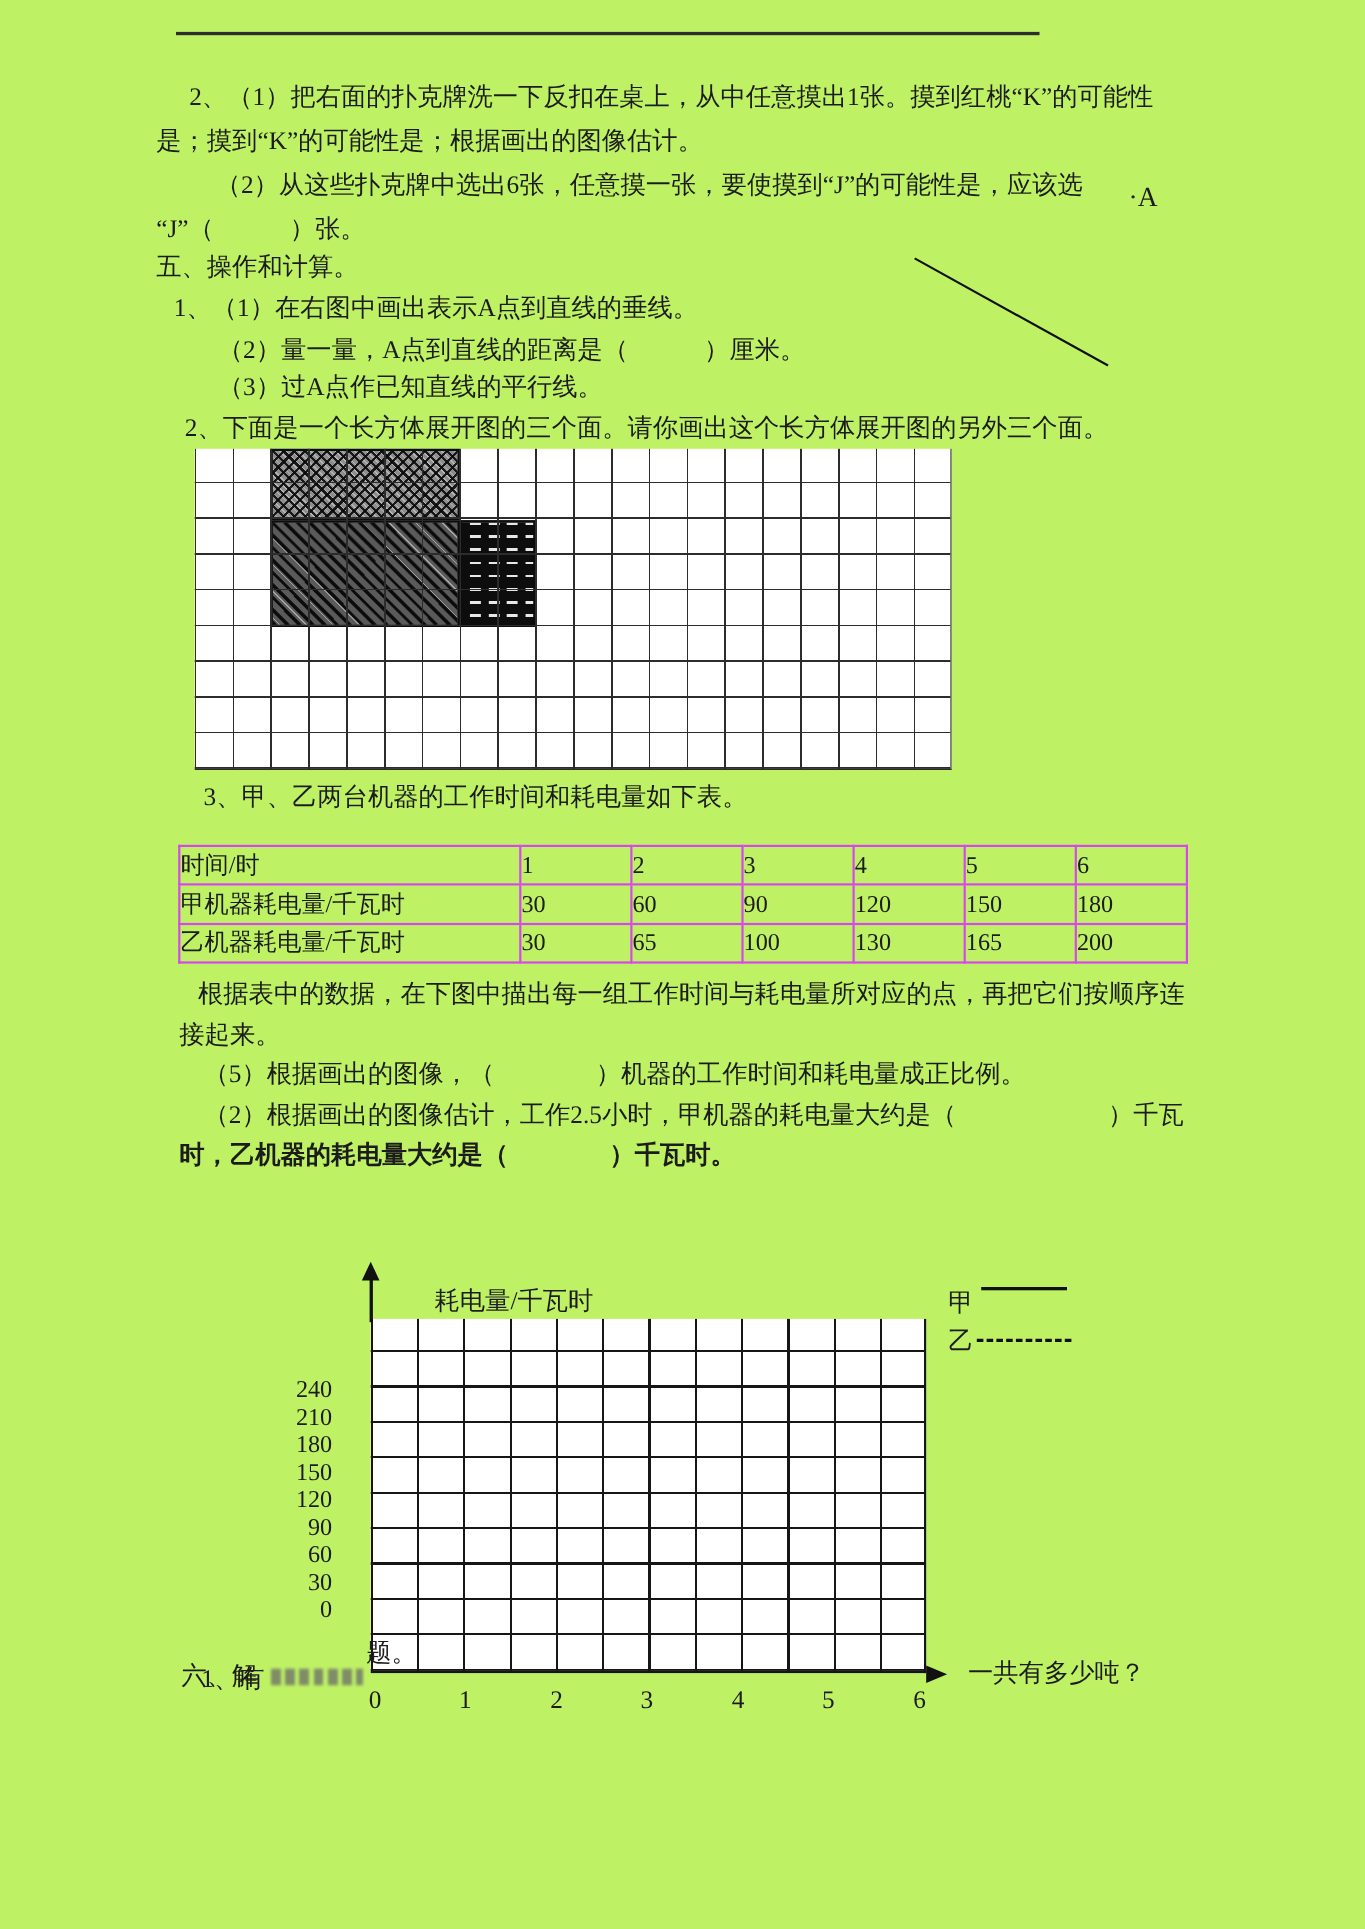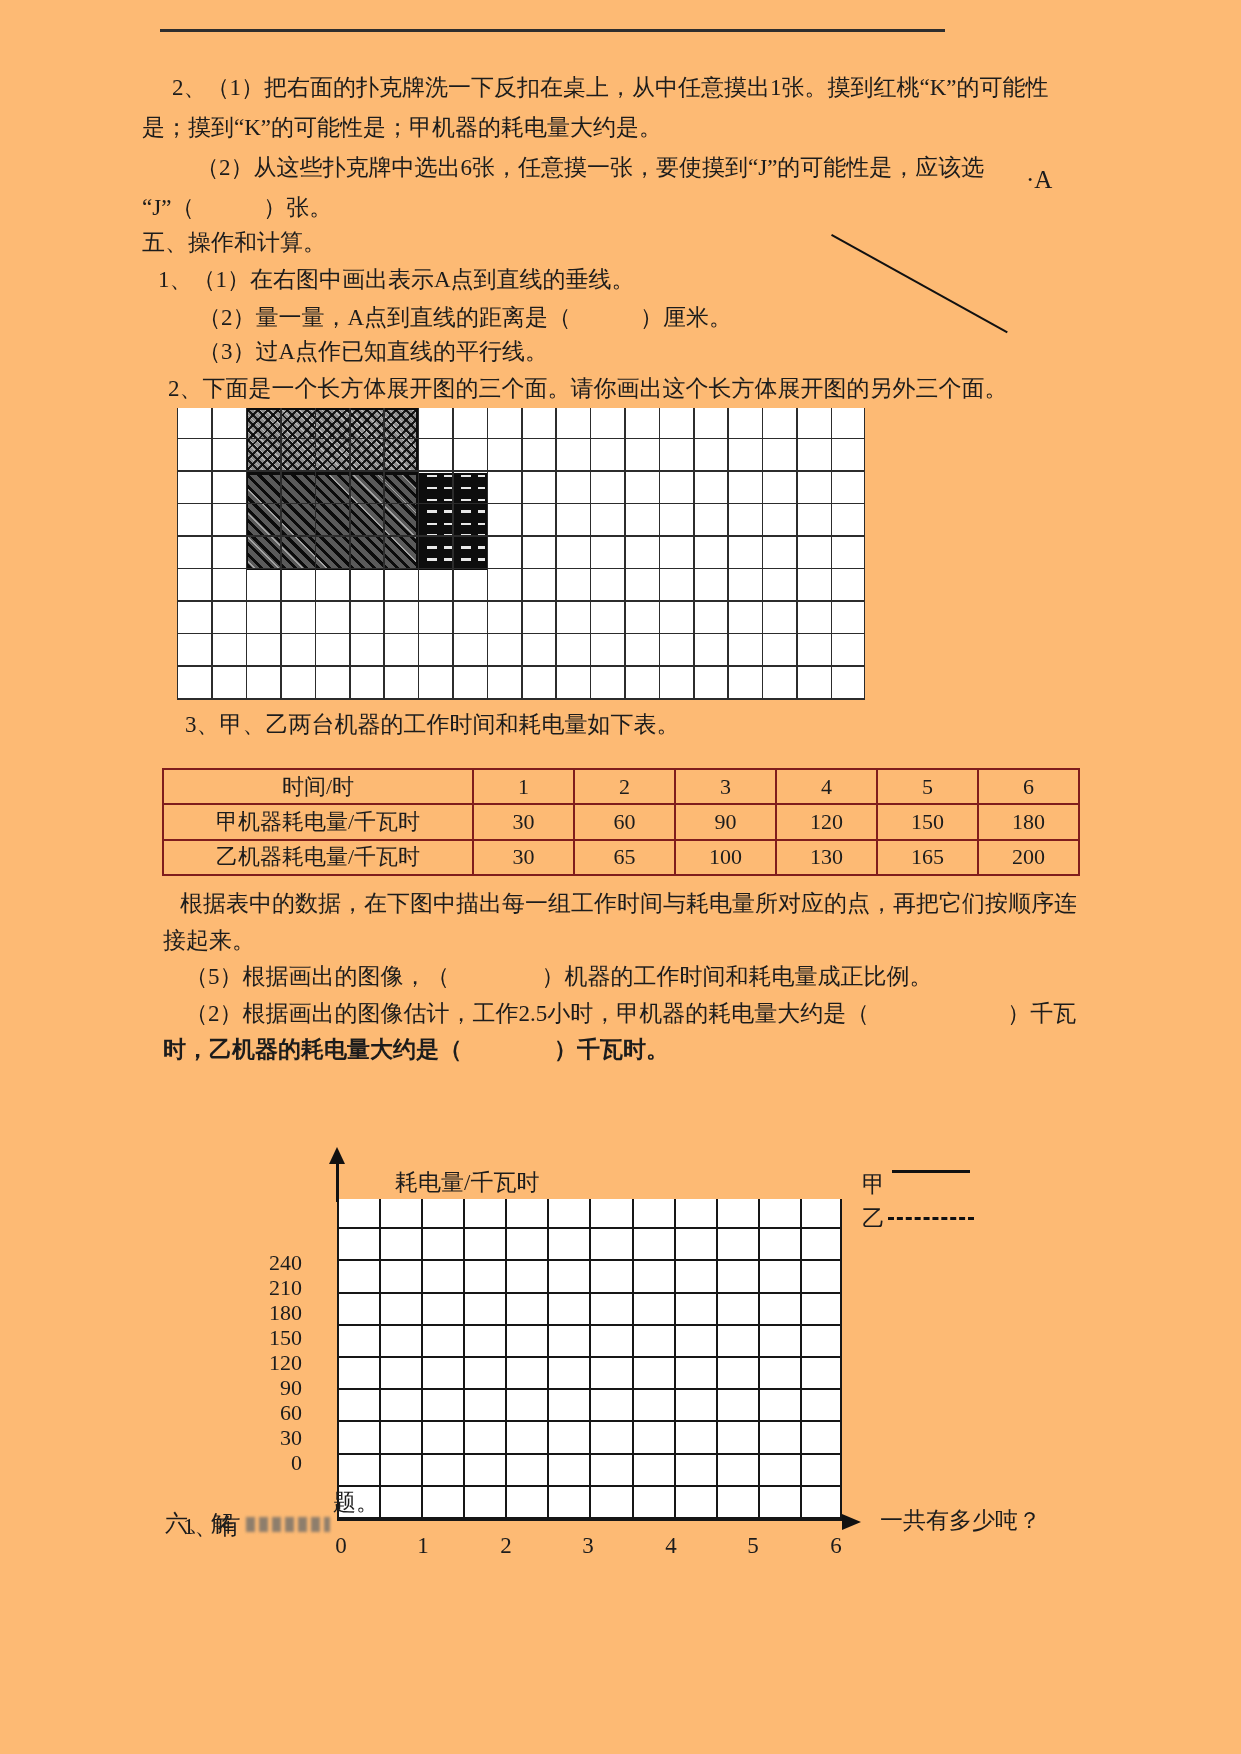--- a/index.html
+++ b/index.html
@@ -1,16 +1,16 @@
 <!DOCTYPE html>
 <html><head>
 <meta charset="utf-8">
 <style>
   html,body{margin:0;padding:0;background:#e8e8e8;}
-  #page{position:relative;width:1241px;height:1754px;background:#fdba74;margin:0 auto;
+  #page{position:relative;width:1241px;height:1754px;background:#bef264;margin:0 auto;
         font-family:"Liberation Serif","DejaVu Serif",serif;color:#1c1c1c;overflow:hidden;}
   .t{position:absolute;font-size:23px;line-height:30px;white-space:nowrap;}
   .rule{position:absolute;background:#2e2e2e;}
   
   .diag{position:absolute;left:832px;top:234px;width:201px;height:2px;background:#111;
         transform:rotate(29deg);transform-origin:0 0;}
   
   .grid1{position:absolute;left:177px;top:408px;width:688px;height:292px;background:#fff;}
   .glines{position:absolute;left:0;top:0;right:0;bottom:0;
     background-image:
@@ -27,21 +27,21 @@
     background-image:
       repeating-linear-gradient(45deg,#0b0b0b 0,#0b0b0b 3px,transparent 3px,transparent 8px),
       repeating-linear-gradient(45deg,rgba(255,255,255,.45) 4px,rgba(255,255,255,.45) 5px,transparent 5px,transparent 21px);}
   .face-side{left:240.8px;top:64.9px;width:68.8px;height:97.3px;background-color:#0d0d0d;
     background-image:
       repeating-linear-gradient(90deg,rgba(13,13,13,1) 0,rgba(13,13,13,1) 7px,transparent 7px,transparent 17px),
       repeating-linear-gradient(0deg,transparent 0,transparent 7px,#e8e8e8 7px,#e8e8e8 9.5px,transparent 9.5px,transparent 12px);}
   
   table.machines{position:absolute;left:162px;top:768px;width:918px;height:108px;
     border-collapse:collapse;table-layout:fixed;font-size:22px;}
-  table.machines td{border:2px solid #7f1d1d;text-align:center;vertical-align:middle;padding:0;}
+  table.machines td{border:2px solid #d946ef;vertical-align:middle;padding:0;}
   
   .plot{position:absolute;left:337px;top:1199px;width:505px;height:322px;background:#fff;z-index:4;
     background-image:
       repeating-linear-gradient(90deg,#161616 0,#161616 2px,transparent 2px,transparent 42.083px),
       repeating-linear-gradient(0deg,#161616 0,#161616 2px,transparent 2px,transparent 32.2px);
     border-right:2px solid #161616;border-bottom:2px solid #161616;box-sizing:border-box;}
   .yaxis-line{position:absolute;left:336px;top:1162px;width:2.5px;height:40px;background:#111;z-index:5;}
   .arrow-up{position:absolute;left:329px;top:1147px;width:0;height:0;z-index:5;
     border-left:8px solid transparent;border-right:8px solid transparent;border-bottom:17px solid #111;}
   .arrow-right{position:absolute;left:842px;top:1513.5px;width:0;height:0;z-index:5;
@@ -57,21 +57,21 @@
   .ontop{z-index:6;}
 </style>
 </head>
 <body>
 
 <div id="page">
 
   <div class="rule" style="left:160px;top:29px;width:785px;height:2.5px;"></div>
 
   <div class="t" style="left:172px;top:73px;">2、（1）把右面的扑克牌洗一下反扣在桌上，从中任意摸出1张。摸到红桃“K”的可能性</div>
-  <div class="t" style="left:142px;top:113px;">是；摸到“K”的可能性是；甲机器的耗电量大约是。</div>
+  <div class="t" style="left:142px;top:113px;">是；摸到“K”的可能性是；根据画出的图像估计。</div>
   <div class="t" style="left:196px;top:153px;">（2）从这些扑克牌中选出6张，任意摸一张，要使摸到“J”的可能性是，应该选</div>
   <div class="t" style="left:1026px;top:165px;font-size:25px;">·A</div>
   <div class="t" style="left:142px;top:193px;">“J”（　　　）张。</div>
 
   <div class="t" style="left:142px;top:228px;">五、操作和计算。</div>
   <div class="t" style="left:158px;top:265px;">1、（1）在右图中画出表示A点到直线的垂线。</div>
   <div class="t" style="left:198px;top:303px;">（2）量一量，A点到直线的距离是（　　　）厘米。</div>
   <div class="t" style="left:198px;top:337px;">（3）过A点作已知直线的平行线。</div>
   <div class="diag"></div>
   <div class="t" style="left:168px;top:374px;">2、下面是一个长方体展开图的三个面。请你画出这个长方体展开图的另外三个面。</div>

